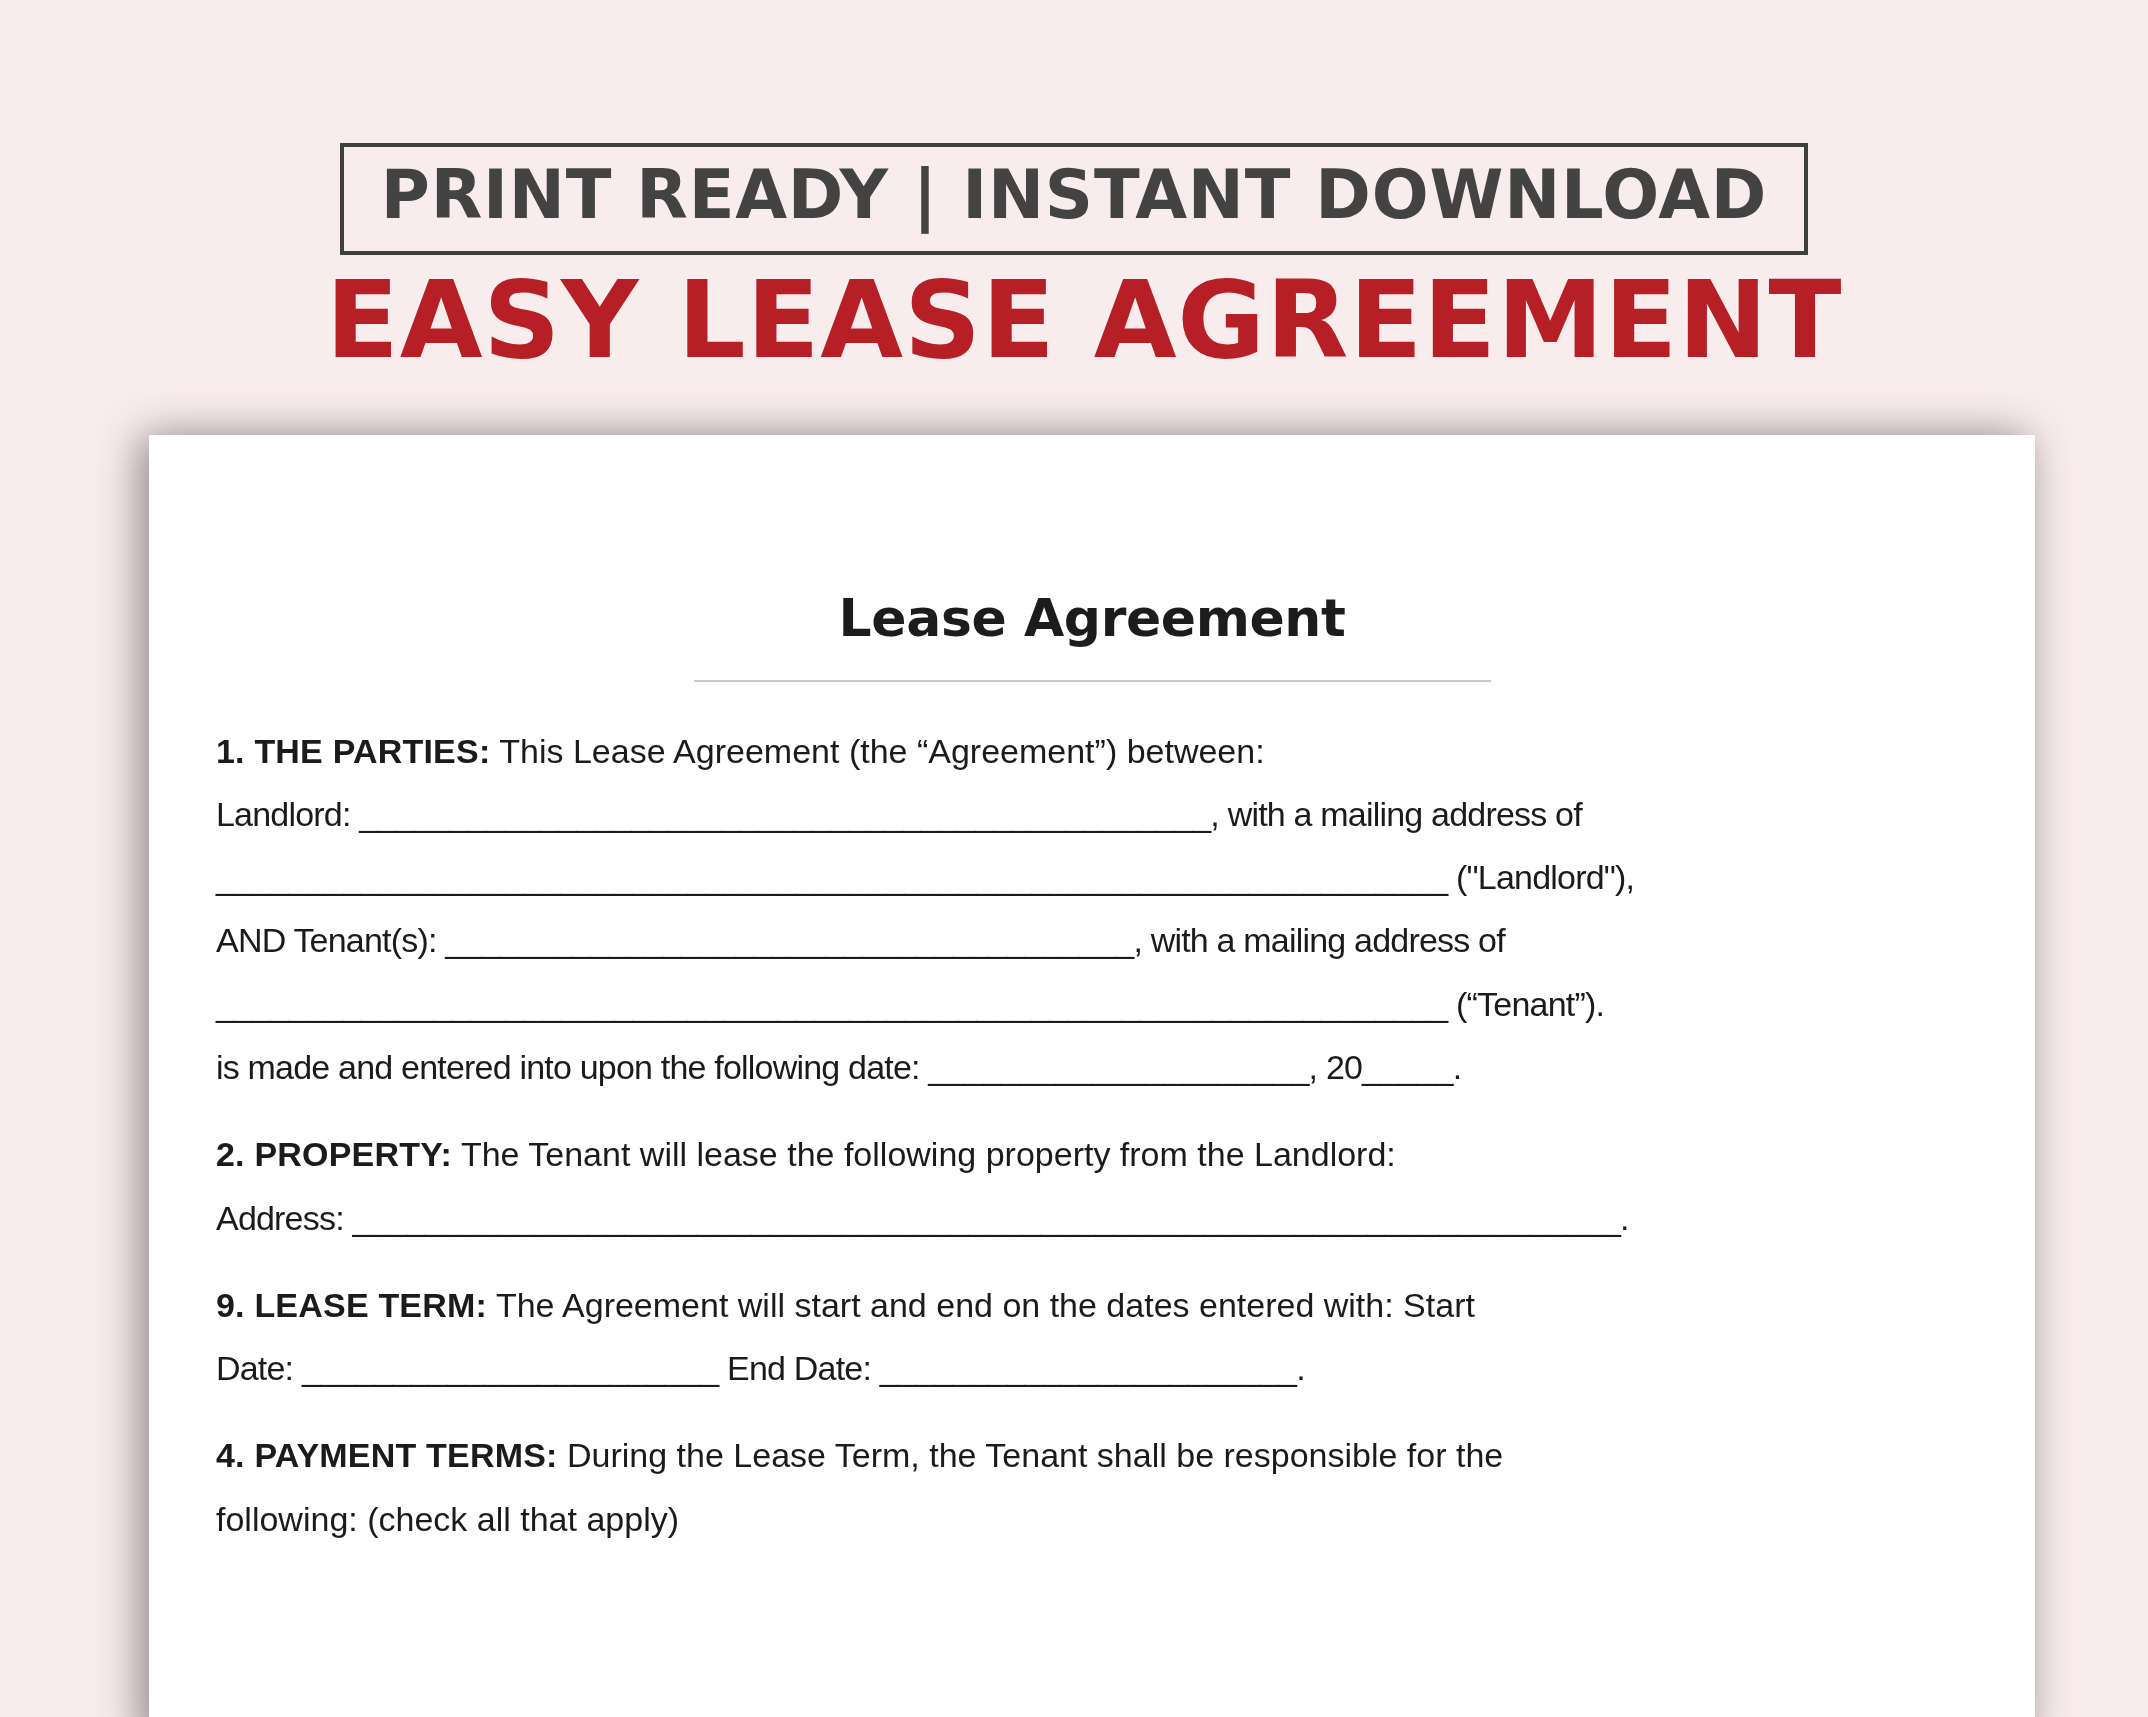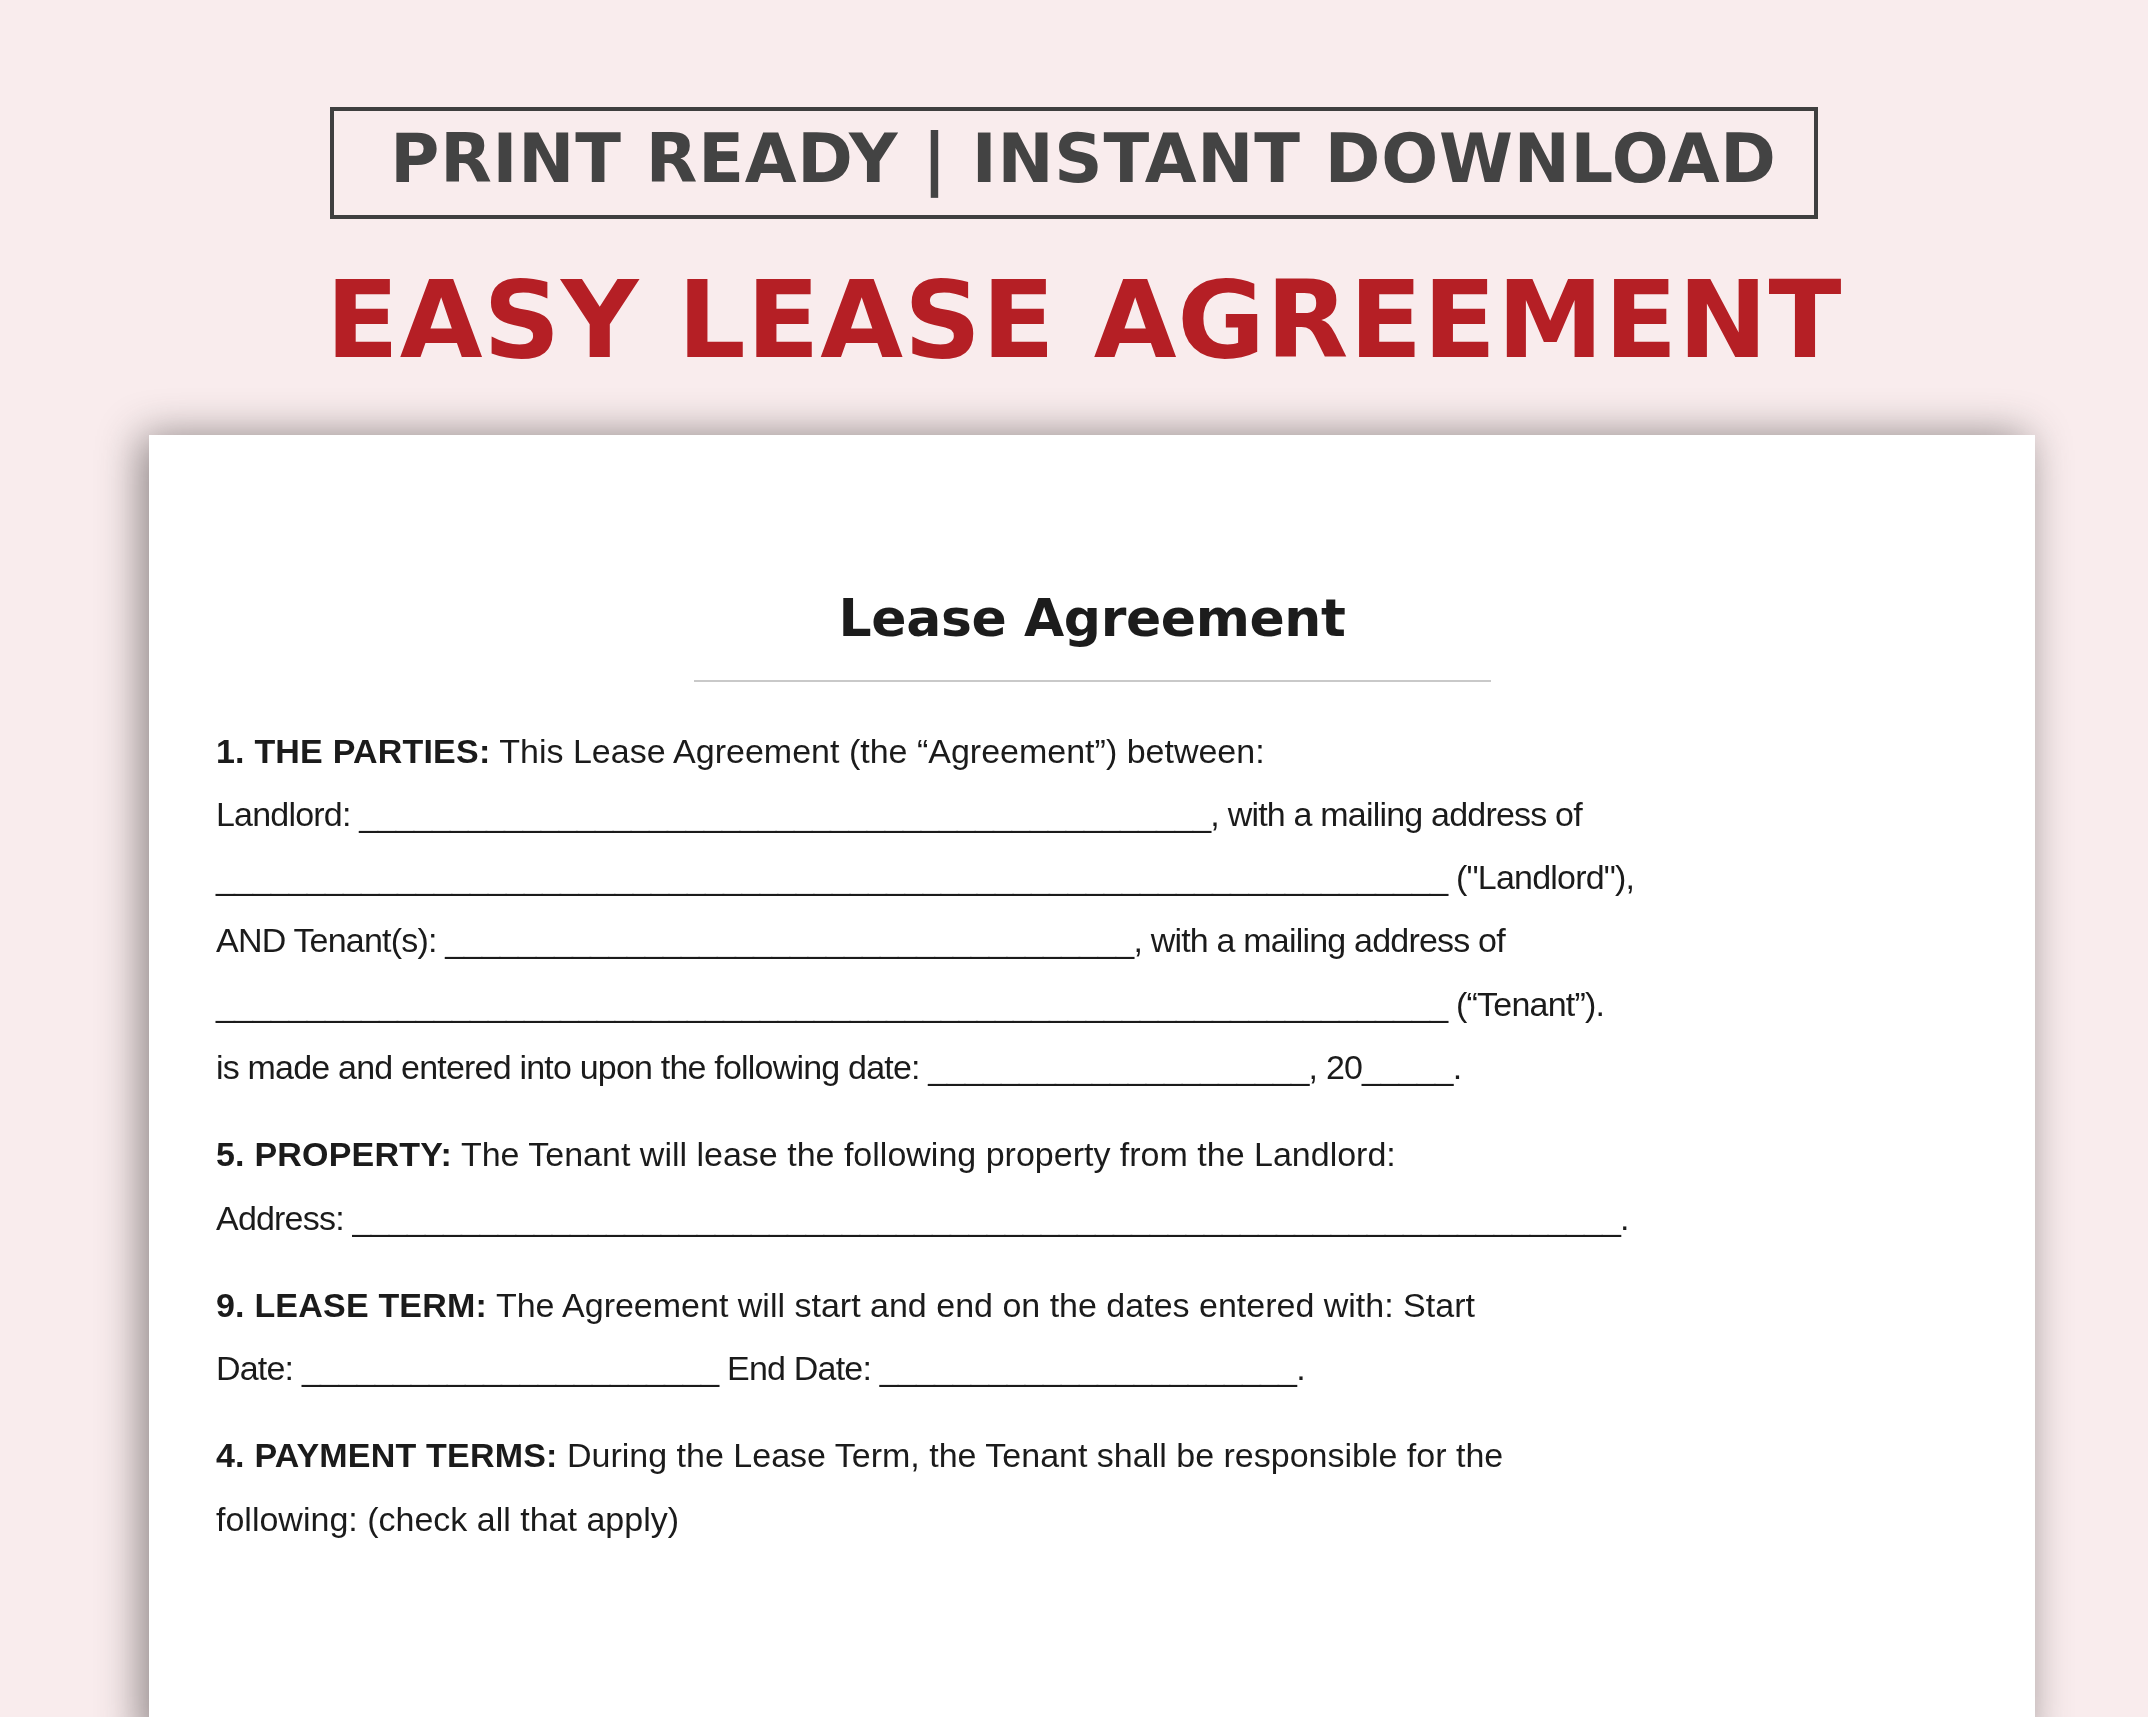--- a/index.html
+++ b/index.html
@@ -19,22 +19,23 @@
   .banner-wrap {
     position: absolute;
     top: 107px;
     left: 0;
     width: 100%;
     display: flex;
     justify-content: center;
   }
   .banner-box {
     border: 4.2px solid #3f3f3f;
-    padding: 15px 37px 22px 56px;
+    padding: 15px 37px 22px 37px;
     box-sizing: border-box;
+    margin-top: 36px;
   }
   .banner-text {
     font-family: "DejaVu Sans", sans-serif;
     font-weight: bold;
     font-size: 67px;
     line-height: 1;
     letter-spacing: 0.8px;
     color: #434343;
     white-space: nowrap;
   }
@@ -137,21 +138,21 @@
     <div class="para">
       <span class="lbl">1. THE PARTIES:</span><span> This Lease Agreement (the “Agreement”) between:</span>
     </div>
     <div class="para fill">Landlord: _______________________________________________, with a mailing address of</div>
     <div class="para fill">____________________________________________________________________ ("Landlord"),</div>
     <div class="para fill">AND Tenant(s): ______________________________________, with a mailing address of</div>
     <div class="para fill">____________________________________________________________________ (“Tenant”).</div>
     <div class="para fill gap">is made and entered into upon the following date: _____________________, 20_____.</div>
 
     <div class="para">
-      <span class="lbl">5. PROPERTY:</span><span> The Tenant will lease the following property from the Landlord:</span>
+      <span class="lbl">2. PROPERTY:</span><span> The Tenant will lease the following property from the Landlord:</span>
     </div>
     <div class="para fill gap">Address: ______________________________________________________________________.</div>
 
     <div class="para">
       <span class="lbl">9. LEASE TERM:</span><span> The Agreement will start and end on the dates entered with: Start</span>
     </div>
     <div class="para fill gap">Date: _______________________ End Date: _______________________.</div>
 
     <div class="para">
       <span class="lbl">4. PAYMENT TERMS:</span><span> During the Lease Term, the Tenant shall be responsible for the</span>

